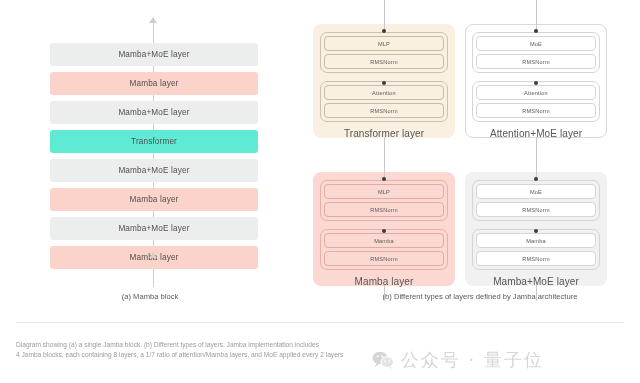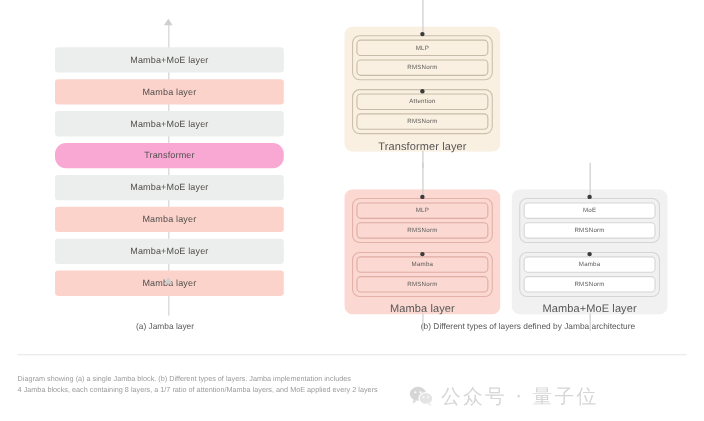--- a/index.html
+++ b/index.html
@@ -48,21 +48,21 @@
     justify-content: center;
     margin-bottom: 6px;
     font-size: 8.2px;
     letter-spacing: .15px;
     color: #53504d;
     position: relative;
     z-index: 2;
   }
   .stack-row.grey   { background: #eceded; }
   .stack-row.pink   { background: #fbd3cb; }
-  .stack-row.cream  { background: #f9a8d4; border-radius: 10px; }
+  .stack-row.cream  { background: #5eead4; }
 
   
   .axis-line {
     position: absolute;
     left: 153px;
     width: 1px;
     background: #cfcfcf;
     z-index: 1;
   }
   #axis-top    { top: 20px;  height: 26px; }
@@ -283,21 +283,21 @@
           <span>Mamba layer</span>
         </div>
       <div class="stack-row grey">
           <span>Mamba+MoE layer</span>
         </div>
       <div class="stack-row pink">
           <span>Mamba layer</span>
         </div>
     </div>
 
-    <div id="caption-a">(a) Jamba layer</div>
+    <div id="caption-a">(a) Mamba block</div>
   </div>
 
   <div id="panel-b">
 
     <div class="layer-cell" id="cell-transformer">
       <div class="cell-axis" id="ax-transformer-top"></div>
       <div class="layer-box tint-cream">
         <div class="res-dot top"></div>
         <div class="res-dot mid"></div>
         <div class="sub-group">
@@ -306,20 +306,37 @@
         </div>
         <div class="sub-group">
           <div class="inner-block">Attention</div>
           <div class="inner-block">RMSNorm</div>
         </div>
         <div class="cell-axis-bot" style="top:100%"></div>
       </div>
       <div class="layer-caption">Transformer layer</div>
     </div>
 
+    <div class="layer-cell" id="cell-attn-moe">
+      <div class="cell-axis" id="ax-attnmoe-top"></div>
+      <div class="layer-box tint-white">
+        <div class="res-dot top"></div>
+        <div class="res-dot mid"></div>
+        <div class="sub-group">
+          <div class="inner-block">MoE</div>
+          <div class="inner-block">RMSNorm</div>
+        </div>
+        <div class="sub-group">
+          <div class="inner-block">Attention</div>
+          <div class="inner-block">RMSNorm</div>
+        </div>
+        <div class="cell-axis-bot" style="top:100%"></div>
+      </div>
+      <div class="layer-caption">Attention+MoE layer</div>
+    </div>
 
     <div class="layer-cell" id="cell-mamba">
       <div class="cell-axis" id="ax-mamba-top"></div>
       <div class="layer-box tint-pink">
         <div class="res-dot top"></div>
         <div class="res-dot mid"></div>
         <div class="sub-group">
           <div class="inner-block">MLP</div>
           <div class="inner-block">RMSNorm</div>
         </div>

